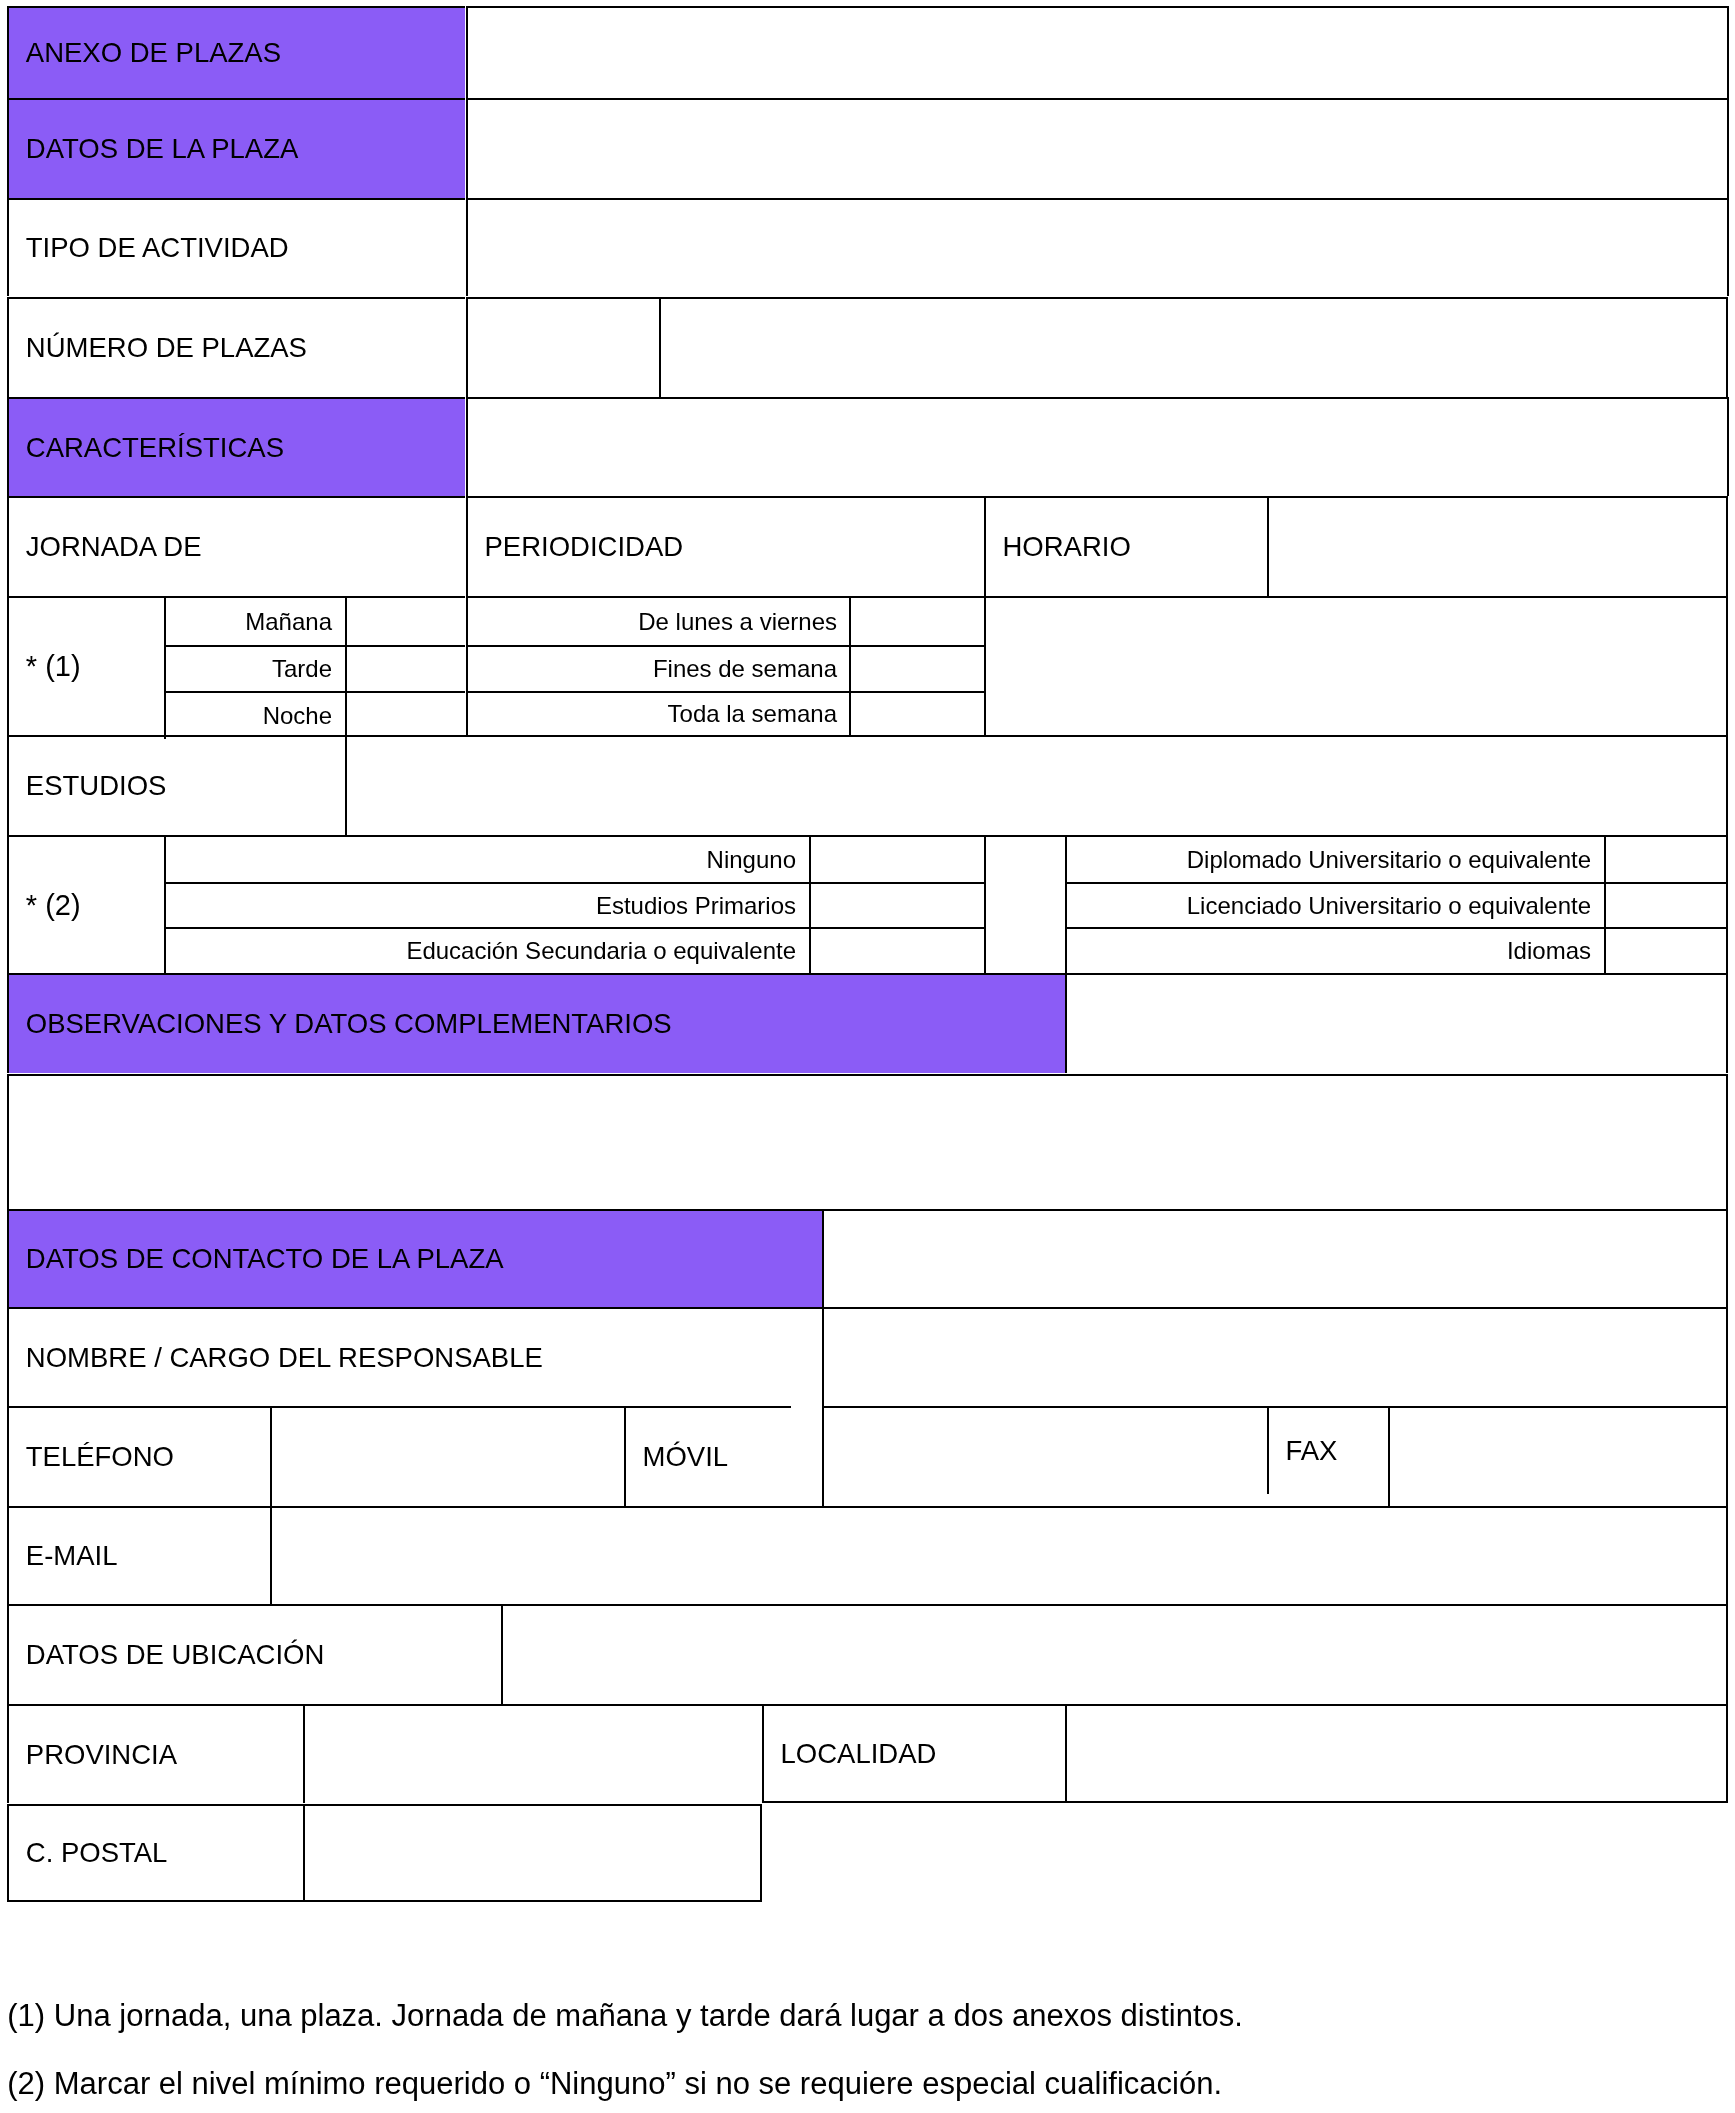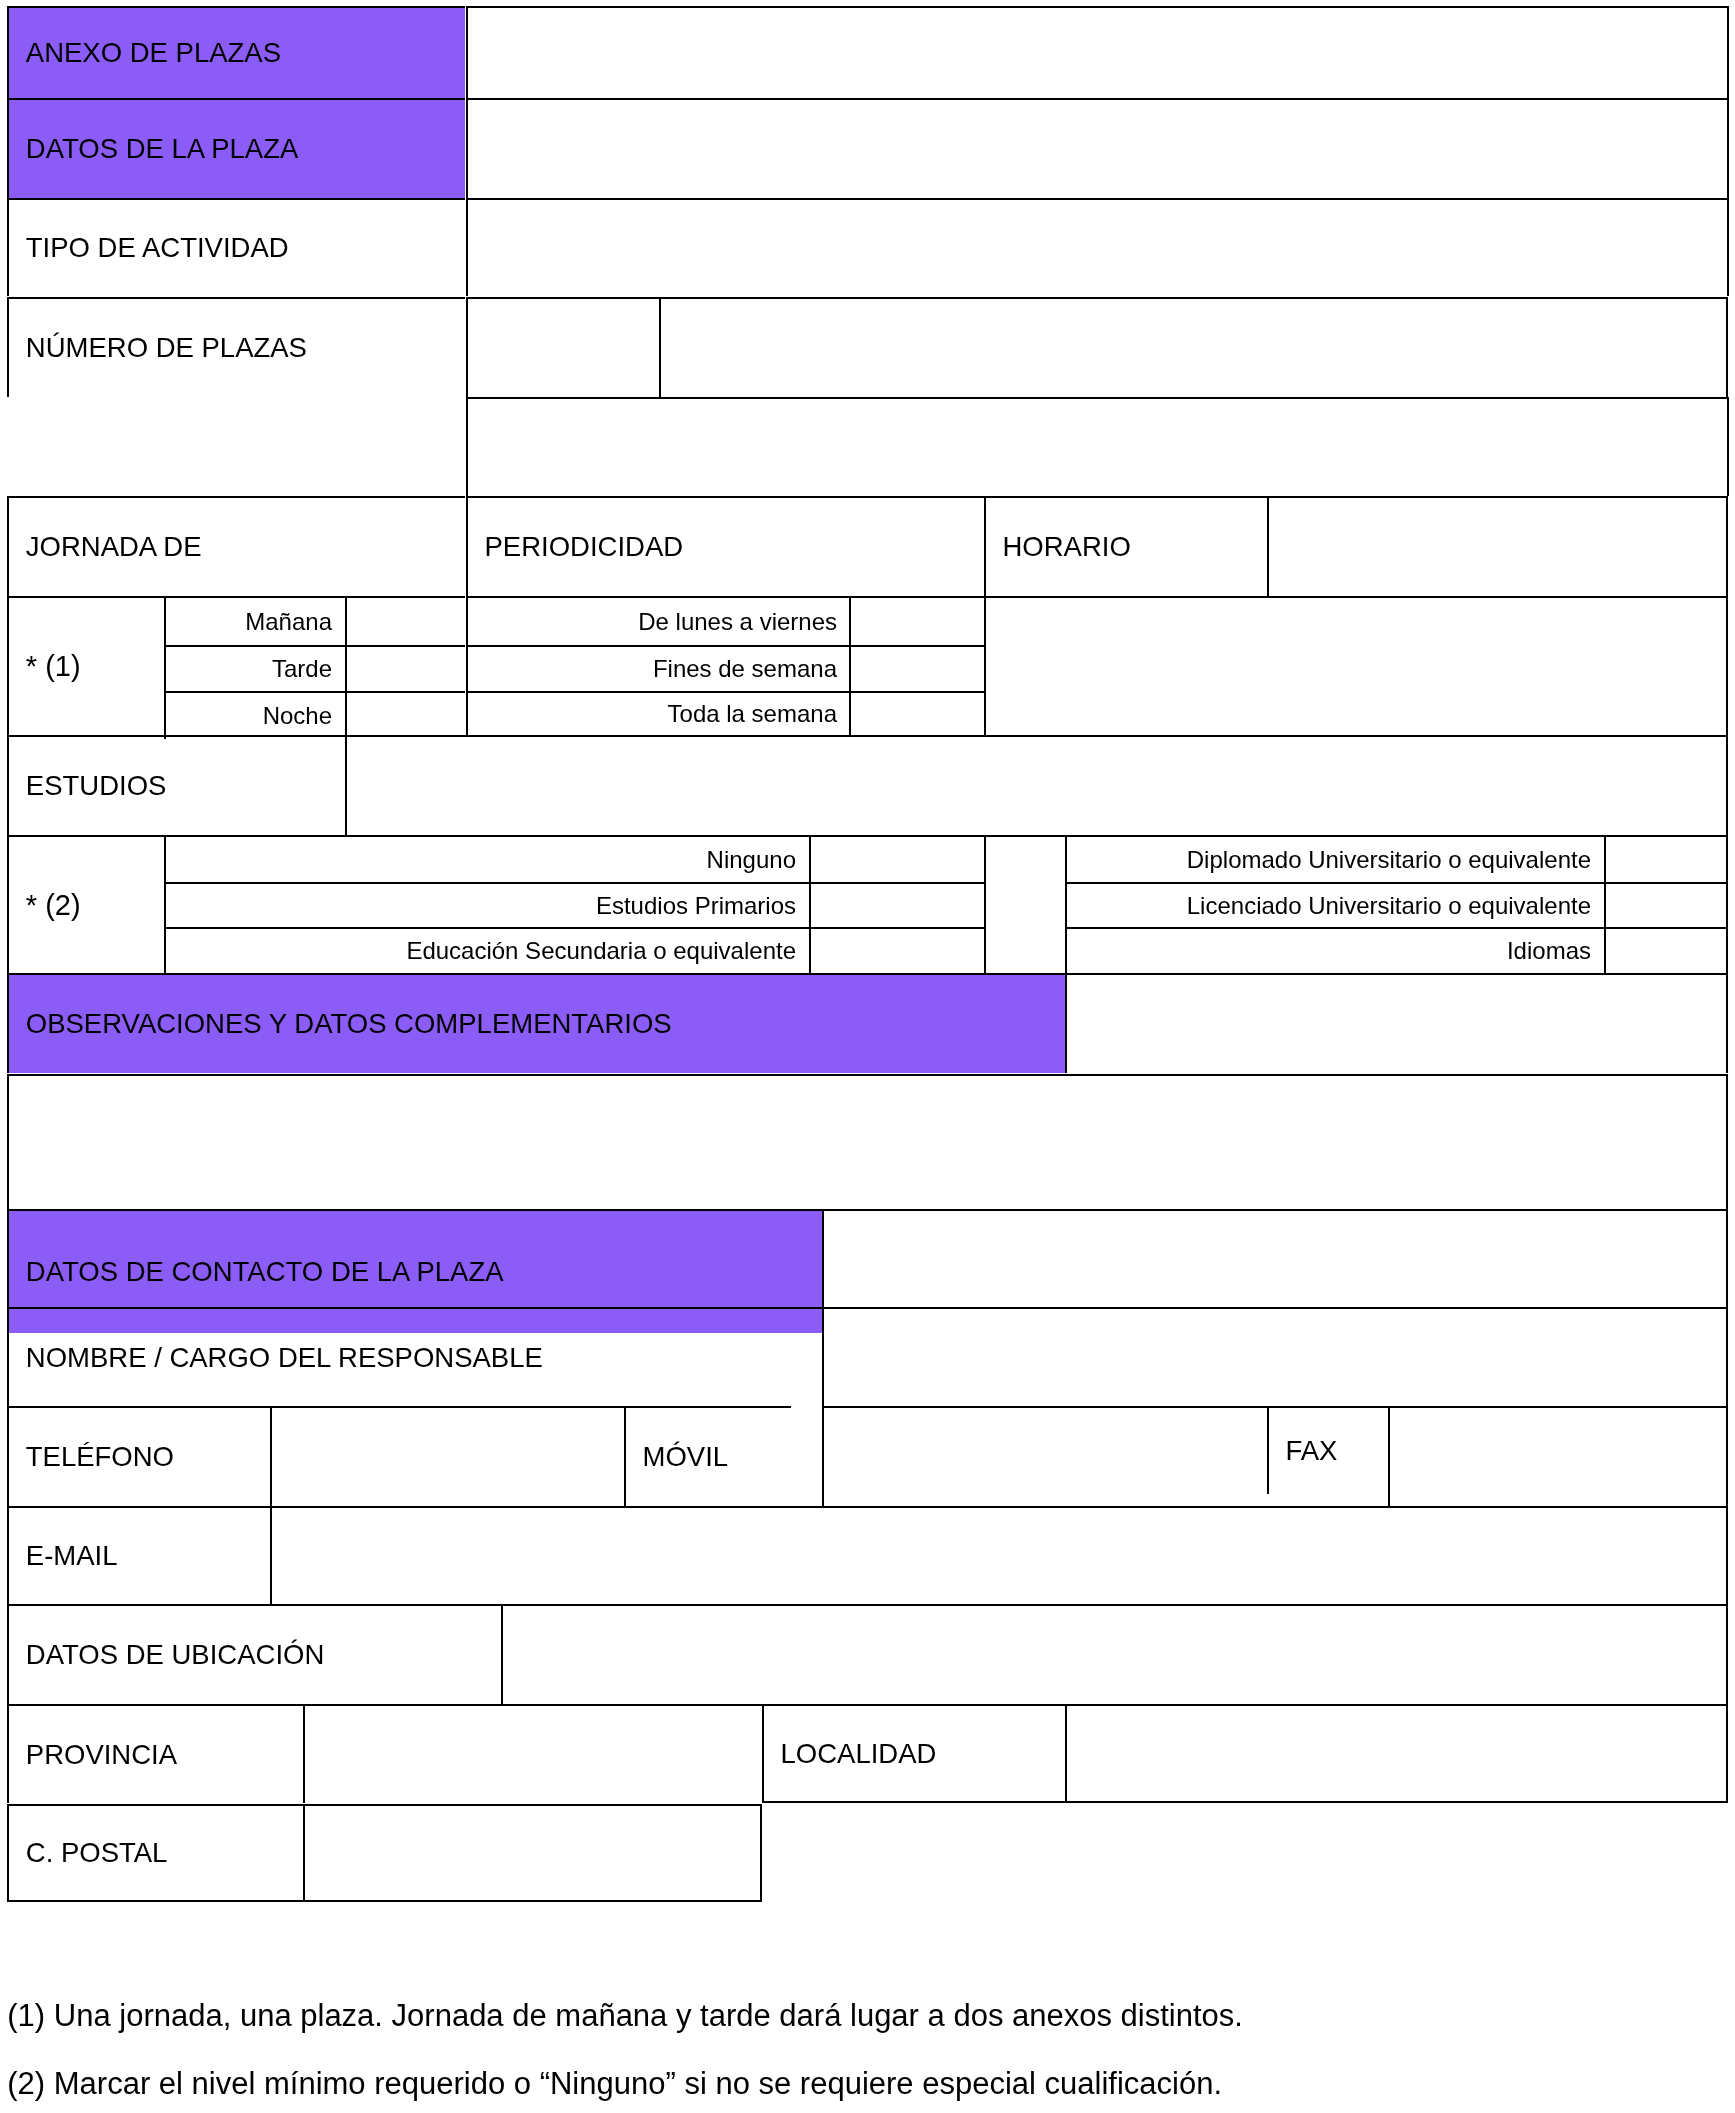--- a/index.html
+++ b/index.html
@@ -48,20 +48,21 @@
   <div class="cell gray pad" style="left:7.3px;top:98px;width:458px;height:100px">DATOS DE LA PLAZA</div>
   <div class="cell br" style="left:466px;top:98px;width:1263px;height:100px"></div>
 
   <div class="cell pad" style="left:7.3px;top:198px;width:458px;height:98px">TIPO DE ACTIVIDAD</div>
   <div class="cell br" style="left:466px;top:198px;width:1263px;height:98px"></div>
 
   <div class="cell pad" style="left:7.3px;top:297px;width:458px;height:100px">NÚMERO DE PLAZAS</div>
   <div class="cell" style="left:466px;top:297px;width:194px;height:100px"></div>
   <div class="cell br" style="left:659px;top:297px;width:1069px;height:100px"></div>
 
+  <div class="cell gray pad" style="left:7.3px;top:397px;width:458px;height:99px">CARACTERÍSTICAS</div>
   <div class="cell br" style="left:466px;top:397px;width:1263px;height:99px"></div>
 
   <div class="cell pad" style="left:7.3px;top:496px;width:458px;height:100px">JORNADA DE</div>
   <div class="cell pad" style="left:466px;top:496px;width:519px;height:100px">PERIODICIDAD</div>
   <div class="cell pad" style="left:984px;top:496px;width:283px;height:100px">HORARIO</div>
   <div class="cell br" style="left:1267px;top:496px;width:461px;height:100px"></div>
 
   <div class="cell pad star" style="left:7.3px;top:596px;width:157px;height:139px">* (1)</div>
 
   <div class="cell right small" style="left:164px;top:596px;width:181px;height:49px">Mañana</div>
@@ -101,21 +102,21 @@
   <div class="cell right small" style="left:1065px;top:927px;width:539px;height:46px">Idiomas</div>
   <div class="cell br" style="left:1604px;top:927px;width:124px;height:46px"></div>
 
   <div class="cell" style="left:984px;top:835px;width:81px;height:139px"></div>
 
   <div class="cell gray pad" style="left:7.3px;top:973px;width:1058px;height:100px">OBSERVACIONES Y DATOS COMPLEMENTARIOS</div>
   <div class="cell br" style="left:1065px;top:973px;width:663px;height:100px"></div>
 
   <div class="cell br" style="left:7.3px;top:1074px;width:1721px;height:135px"></div>
 
-  <div class="cell gray pad" style="left:7.3px;top:1209px;width:815px;height:124px">DATOS DE CONTACTO DE LA PLAZA</div>
+  <div class="cell gray pad" style="left:7.3px;top:1209px;width:815px;height:98px">DATOS DE CONTACTO DE LA PLAZA</div>
   <div class="cell br" style="left:822px;top:1209px;width:906px;height:98px"></div>
 
   <div class="cell pad" style="left:7.3px;top:1307px;width:815px;height:99px">NOMBRE / CARGO DEL RESPONSABLE</div>
   <div class="cell br" style="left:822px;top:1307px;width:906px;height:99px"></div>
 
   <div class="cell pad" style="left:7.3px;top:1406px;width:263px;height:100px">TELÉFONO</div>
   <div class="cell" style="left:270px;top:1406px;width:354px;height:100px"></div>
   <div class="cell pad" style="left:624px;top:1406px;width:167px;height:100px">MÓVIL</div>
   <div class="cell" style="left:822px;top:1406px;width:445px;height:100px"></div>
   <div class="cell pad" style="left:1267px;top:1406px;width:121px;height:88px">FAX</div>

